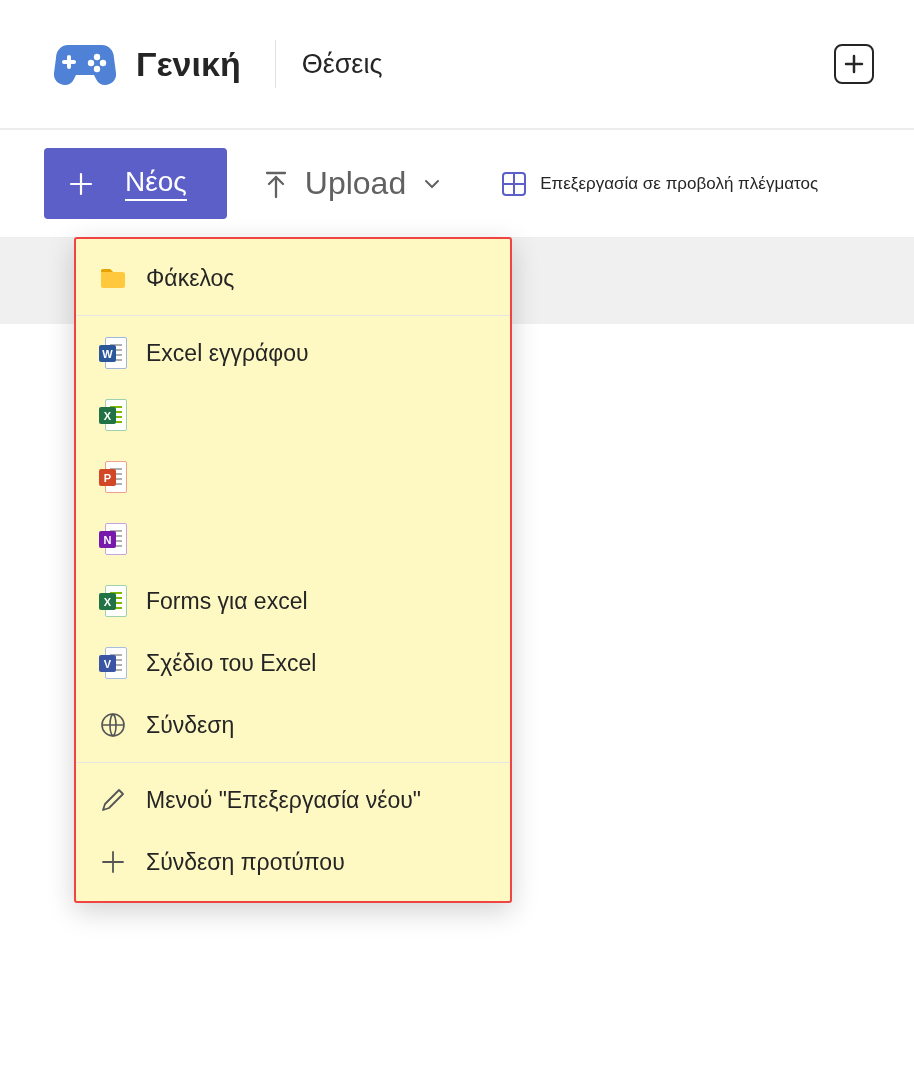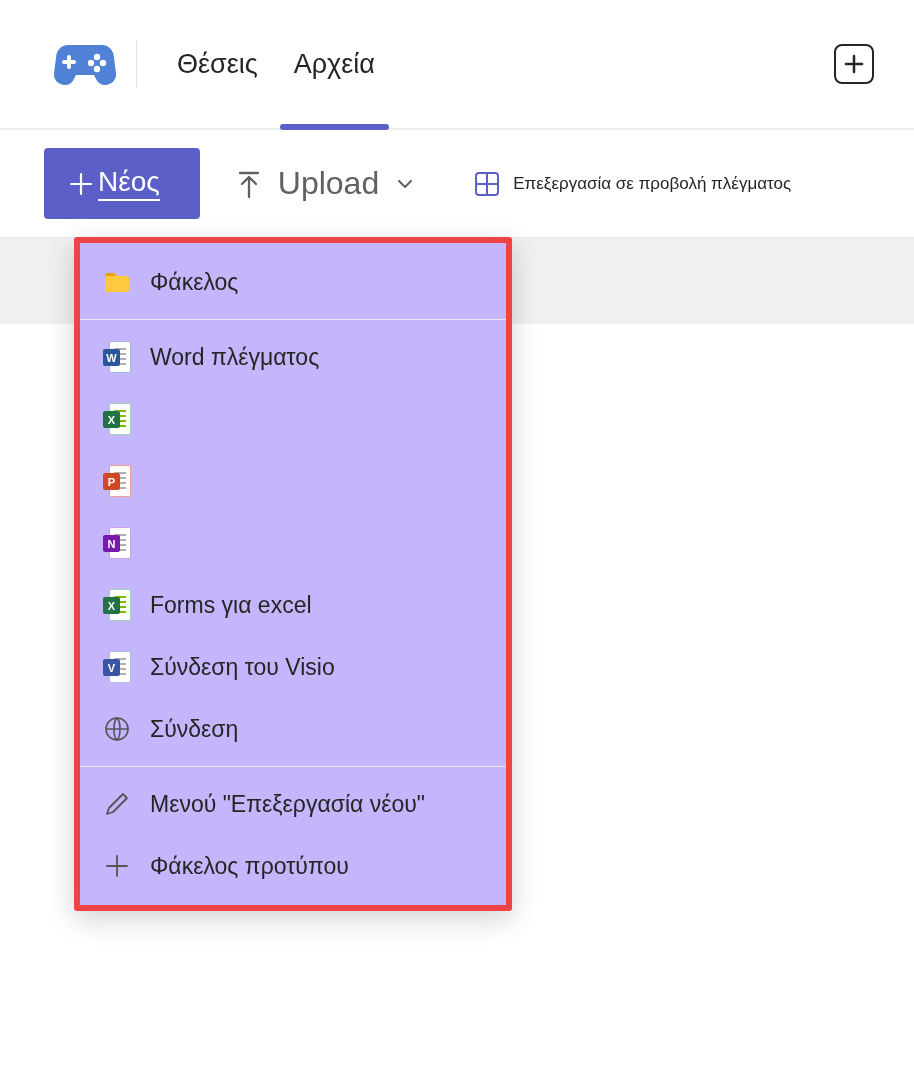--- a/index.html
+++ b/index.html
@@ -41,22 +41,22 @@
     .vbar {
       width: 1px;
       height: 48px;
       background: #e2e2e2;
       margin: 0 4px 0 0;
     }
     .tabs {
       display: flex;
       align-items: center;
       height: 100%;
-      gap: 24px;
-      margin-left: 14px;
+      gap: 12px;
+      margin-left: 0;
     }
     .tab {
       font-size: 27px;
       color: #252525;
       height: 100%;
       display: flex;
       align-items: center;
       padding: 0 6px;
       position: relative;
       cursor: pointer;
@@ -89,21 +89,21 @@
       display: flex;
       align-items: center;
       padding: 18px 24px 18px 44px;
       border-bottom: 1px solid #ededed;
       gap: 36px;
       height: 108px;
     }
     .new-btn {
       display: flex;
       align-items: center;
-      gap: 4px;
+      gap: 31px;
       background: #5b5fc7;
       color: #ffffff;
       font-size: 28px;
       font-weight: 400;
       border: none;
       border-radius: 4px;
       padding: 18px 40px 18px 24px;
       cursor: pointer;
     }
     .new-btn .plus { stroke: #ffffff; }
@@ -141,22 +141,22 @@
       height: 86px;
       background: #f0f0f0;
     }
 
     
     .menu {
       position: absolute;
       top: -1px;
       left: 74px;
       width: 438px;
-      background: #c4b5fd;
-      border: 6px solid #ef4444;
+      background: #fef9c3;
+      border: 2px solid #ef4444;
       border-radius: 3px;
       box-shadow: 0 8px 28px rgba(0,0,0,.18);
       padding: 8px 0;
     }
     .menu-item {
       display: flex;
       align-items: center;
       gap: 18px;
       padding: 16px 20px 16px 22px;
       font-size: 23px;
@@ -214,24 +214,24 @@
     <svg viewBox="0 0 64 42">
       <path fill="#4f82d6" d="M15 2h34c7 0 12 6 12 13l2 15c1 7-5 12-11 12-4 0-7-2-9-6l-2-4H23l-2 4c-2 4-5 6-9 6-6 0-12-5-11-12L3 15C3 8 8 2 15 2z"></path>
       <rect x="14" y="12" width="4" height="14" rx="2" fill="#fff"></rect>
       <rect x="9" y="17" width="14" height="4" rx="2" fill="#fff"></rect>
       <circle cx="44" cy="14" r="3.2" fill="#fff"></circle>
       <circle cx="50" cy="20" r="3.2" fill="#fff"></circle>
       <circle cx="44" cy="26" r="3.2" fill="#fff"></circle>
       <circle cx="38" cy="20" r="3.2" fill="#fff"></circle>
     </svg>
   </div>
+  <div class="channel-title">Γενική</div>
   <div class="vbar"></div>
   <div class="tabs">
     <div class="tab">Θέσεις</div>
-    <div class="tab active">Αρχεία</div>
   </div>
   <div class="tab-add" style="margin-left:auto;">
     <svg width="22" height="22" viewBox="0 0 22 22">
       <path d="M11 3v16M3 11h16" stroke-width="2.5" stroke-linecap="round" fill="none"></path>
     </svg>
   </div>
 </div>
 
 <div class="command-bar">
   <button class="new-btn">
@@ -277,21 +277,21 @@
 
     <div class="menu-sep"></div>
 
     <div class="menu-item">
       <span class="ficon">
         <span class="doc-ico">
           <span class="doc-page" style="border-color:#9fb7dc;"></span>
           <span class="doc-badge" style="background:#2b579a;">W</span>
         </span>
       </span>
-      <span>Word πλέγματος</span>
+      <span>Excel εγγράφου</span>
     </div>
 
     <div class="menu-item">
       <span class="ficon">
         <span class="doc-ico">
           <span class="doc-page green" style="border-color:#9fd0b0;"></span>
           <span class="doc-badge" style="background:#217346;">X</span>
         </span>
       </span>
     </div>
@@ -324,21 +324,21 @@
       <span>Forms για excel</span>
     </div>
 
     <div class="menu-item">
       <span class="ficon">
         <span class="doc-ico">
           <span class="doc-page" style="border-color:#a8bde3;"></span>
           <span class="doc-badge" style="background:#3955a3;">V</span>
         </span>
       </span>
-      <span>Σύνδεση του Visio</span>
+      <span>Σχέδιο του Excel</span>
     </div>
 
     <div class="menu-item">
       <span class="ficon">
         <svg viewBox="0 0 30 30" fill="none" stroke="#555" stroke-width="1.6">
           <circle cx="15" cy="15" r="11"></circle>
           <path d="M4 15h22M15 4c4 3 4 19 0 22M15 4c-4 3-4 19 0 22"></path>
         </svg>
       </span>
       <span>Σύνδεση</span>
@@ -354,17 +354,17 @@
       </span>
       <span>Μενού "Επεξεργασία νέου"</span>
     </div>
 
     <div class="menu-item">
       <span class="ficon">
         <svg viewBox="0 0 30 30" fill="none" stroke="#555" stroke-width="1.8" stroke-linecap="round">
           <path d="M15 5v20M5 15h20"></path>
         </svg>
       </span>
-      <span>Φάκελος προτύπου</span>
+      <span>Σύνδεση προτύπου</span>
     </div>
 
   </div>
 </div>
 
 </body></html>

